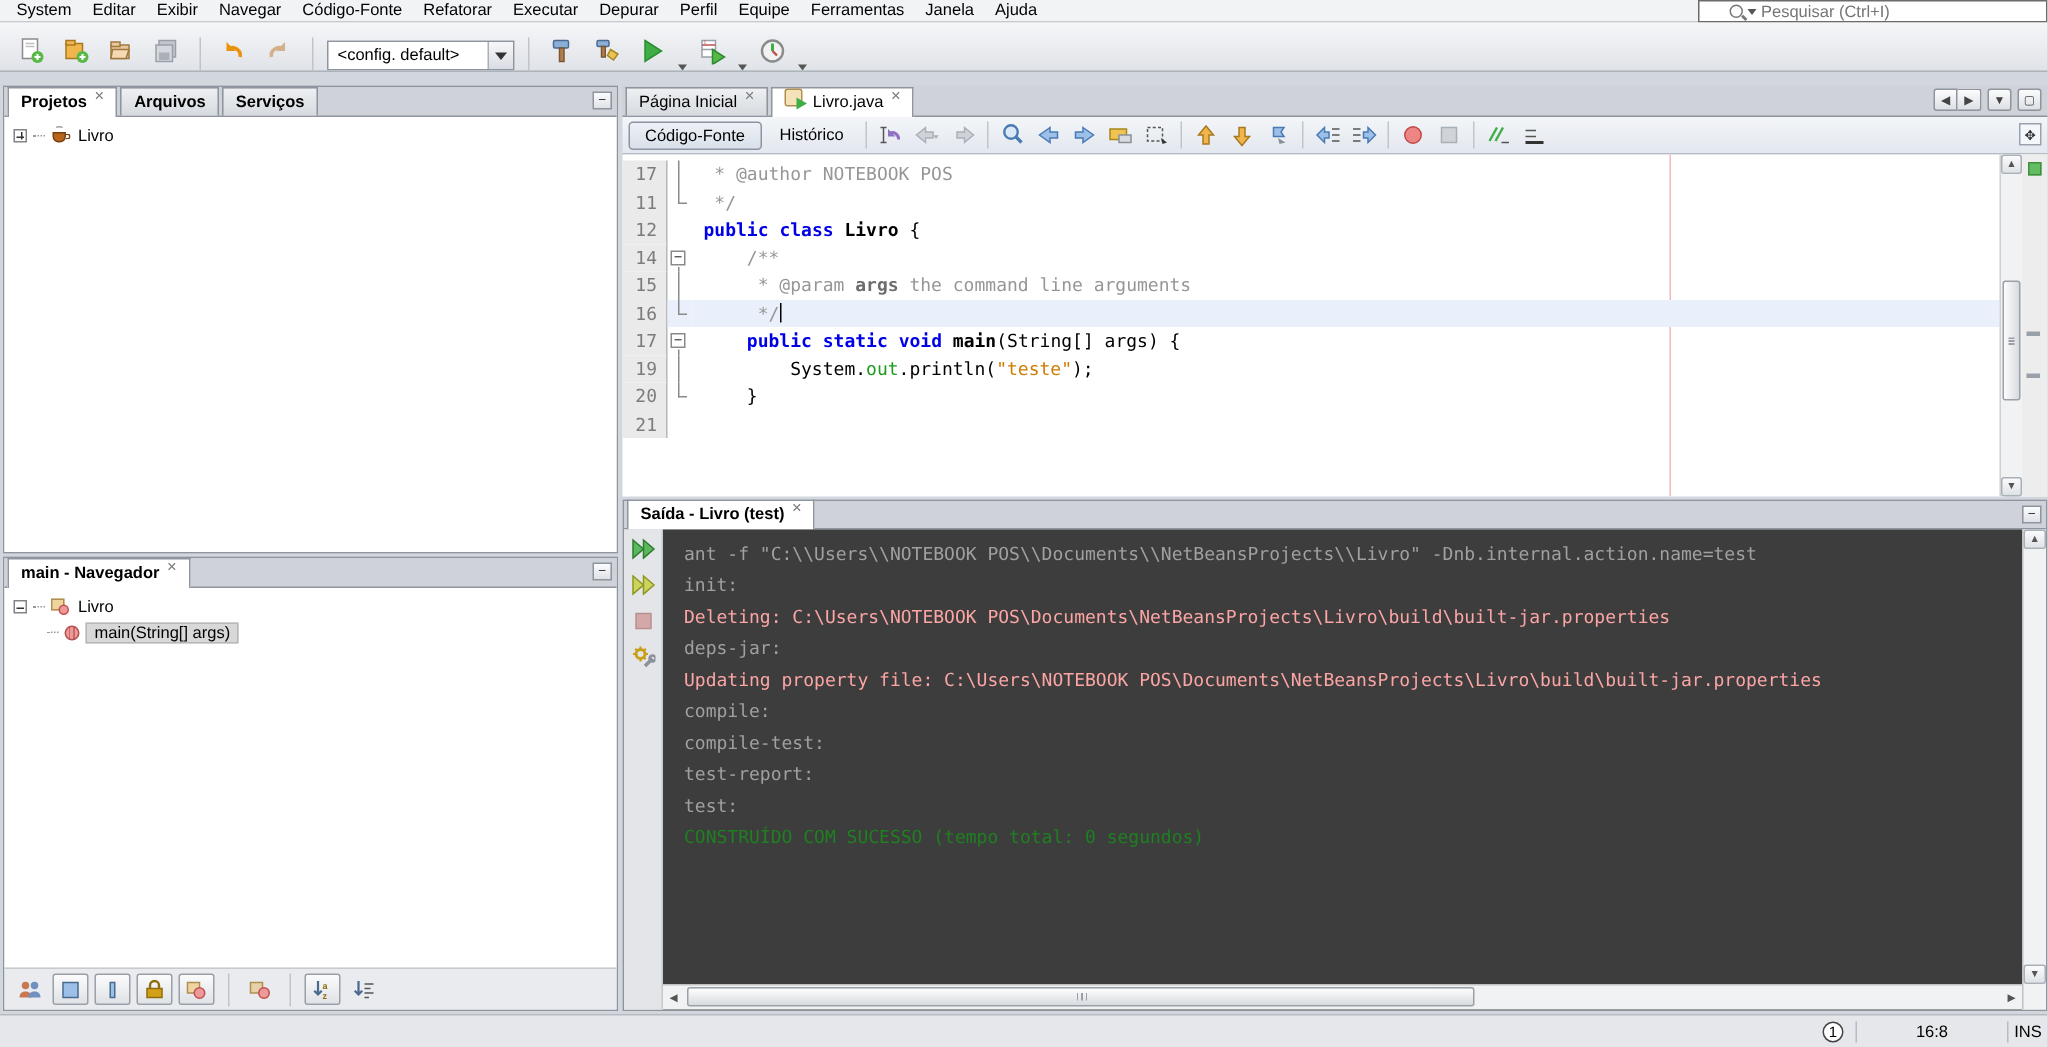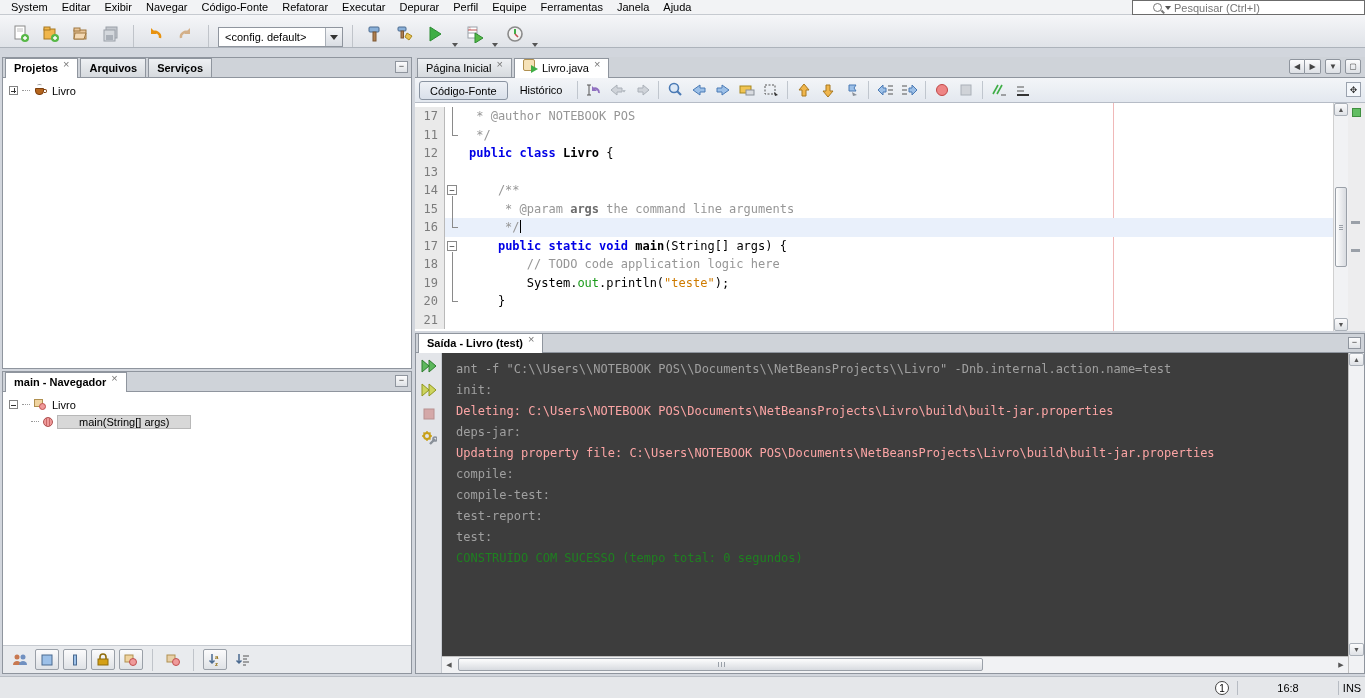--- a/index.html
+++ b/index.html
@@ -29,21 +29,21 @@
   .tab .tx{font-weight:bold}
   .tab .tclose{color:#777;font-size:11px;line-height:10px;cursor:pointer}
   .minbtn{position:absolute;right:3px;top:3px;width:13px;height:12px;border:1px solid #8f959e;background:linear-gradient(#fcfcfd,#dfe2e6);font-size:9px;line-height:9px;text-align:center;color:#333}
   
   .tree{background:#fff;font-size:11px;padding-top:4px}
   .trow{height:17px;display:flex;align-items:center;gap:4px;padding-left:6px;white-space:nowrap}
   .expander{width:9px;height:9px;border:1px solid #848484;background:#fff;position:relative;flex:0 0 auto}
   .expander::before{content:"";position:absolute;left:1px;right:1px;top:3.5px;height:1px;background:#333}
   .expander.plus::after{content:"";position:absolute;top:1px;bottom:1px;left:3.5px;width:1px;background:#333}
   .dots{width:8px;border-top:1px dotted #999;flex:0 0 auto}
-  .sel{background:#d8d8d8;border:1px solid #b8b8b8;padding:0 21px}
+  .sel{background:#d8d8d8;border:1px solid #b8b8b8;padding:0 5px}
   
   .coffee{width:14px;height:13px;position:relative;flex:0 0 auto}
   .coffee .cup{position:absolute;left:1px;top:4px;width:9px;height:7px;background:#b5651d;border:1px solid #7c3f0f;border-radius:0 0 4px 4px}
   .coffee .hdl{position:absolute;left:10px;top:5px;width:3px;height:4px;border:1px solid #7c3f0f;border-left:none;border-radius:0 3px 3px 0}
   .coffee .steam{position:absolute;left:3px;top:0;width:5px;height:3px;border-top:1px solid #999;border-radius:50%}
   .classicon{width:14px;height:13px;position:relative;flex:0 0 auto}
   .classicon .sq{position:absolute;left:0;top:1px;width:9px;height:8px;background:#f0d4a0;border:1px solid #b09050}
   .classicon .ci{position:absolute;left:5px;top:5px;width:7px;height:7px;border-radius:50%;background:#ef9a9a;border:1px solid #c05050}
   .methodicon{width:10px;height:10px;border-radius:50%;flex:0 0 auto;border:1px solid #b05050;background:repeating-linear-gradient(90deg,#ef9a9a 0 2px,#c96666 2px 3px)}
   .javafile{width:14px;height:13px;position:relative;flex:0 0 auto}
@@ -494,26 +494,24 @@
   <span id="split-btn">✥</span>
 </div>
 
 <div id="editor-body">
   <div id="gutter-fold-code" style="position:relative">
     <div id="margin-line"></div>
     <div id="code-rows">
         <div class="code-row"><span class="gut">17</span><span class="fold line"></span><span class="codetext"><span class="tk-cm"> * @author NOTEBOOK POS</span></span></div>
         <div class="code-row"><span class="gut">11</span><span class="fold end"></span><span class="codetext"><span class="tk-cm"> */</span></span></div>
         <div class="code-row"><span class="gut">12</span><span class="fold"></span><span class="codetext"><span class="tk-kw">public</span><span> </span><span class="tk-kw">class</span><span> </span><span class="tk-ty">Livro</span><span> {</span></span></div>
-        <div class="code-row"><span class="gut">13</span><span class="fold"></span><span class="codetext"></span></div>
         <div class="code-row"><span class="gut">14</span><span class="fold box"><span class="foldbox">−</span></span><span class="codetext"><span class="tk-cm">    /**</span></span></div>
         <div class="code-row"><span class="gut">15</span><span class="fold line"></span><span class="codetext"><span class="tk-cm">     * @param </span><span class="tk-cmb">args</span><span class="tk-cm"> the command line arguments</span></span></div>
         <div class="code-row cur"><span class="gut">16</span><span class="fold end"></span><span class="codetext"><span class="tk-cm">     */</span><span class="caret-bar"></span></span></div>
         <div class="code-row"><span class="gut">17</span><span class="fold box"><span class="foldbox">−</span></span><span class="codetext"><span>    </span><span class="tk-kw">public</span><span> </span><span class="tk-kw">static</span><span> </span><span class="tk-kw">void</span><span> </span><span class="tk-me">main</span><span>(String[] args) {</span></span></div>
-        <div class="code-row"><span class="gut">18</span><span class="fold line"></span><span class="codetext"><span class="tk-cm">        // TODO code application logic here</span></span></div>
         <div class="code-row"><span class="gut">19</span><span class="fold line"></span><span class="codetext"><span>        System.</span><span class="tk-fl">out</span><span>.println(</span><span class="tk-st">"teste"</span><span>);</span></span></div>
         <div class="code-row"><span class="gut">20</span><span class="fold end"></span><span class="codetext"><span>    }</span></span></div>
         <div class="code-row"><span class="gut">21</span><span class="fold"></span><span class="codetext"></span></div>
       </div>
   </div>
   <div class="vscroll">
     <span class="sb-arrow sb-up">▲</span>
     <span class="sb-arrow sb-down">▼</span>
     <span class="sb-thumb" style="top:84px;height:80px">
         <span class="sb-grip"></span>

